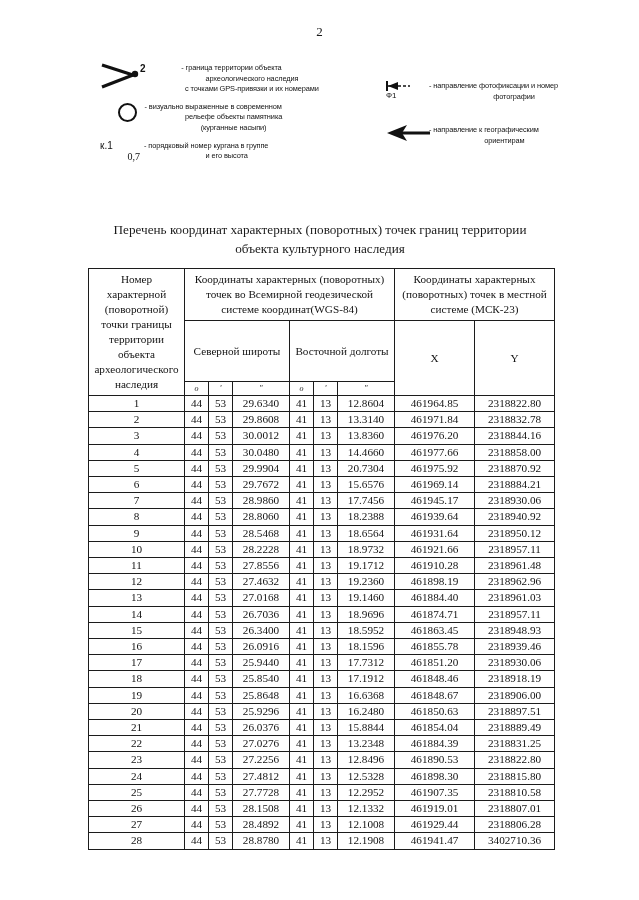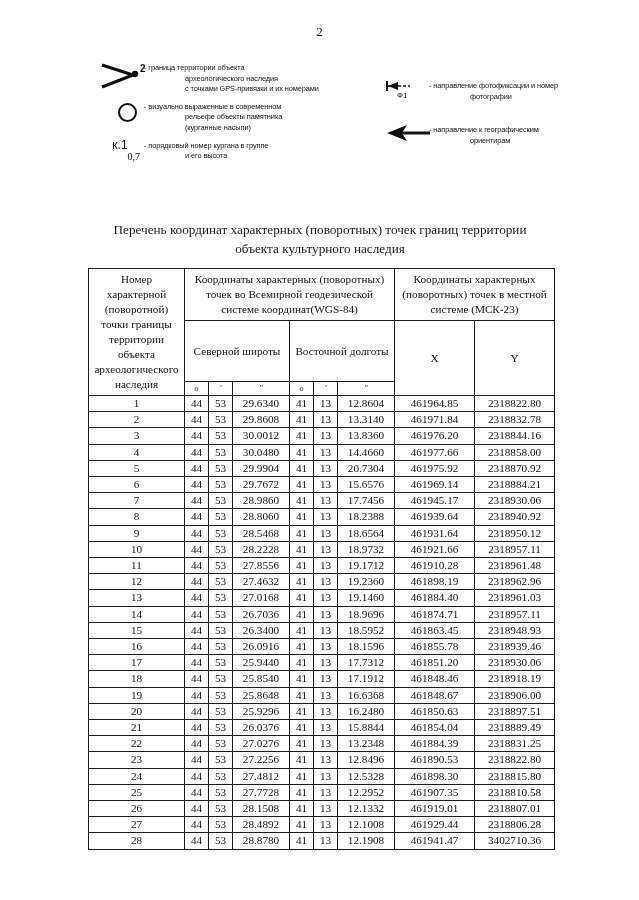--- a/index.html
+++ b/index.html
@@ -60,21 +60,21 @@
     height: 24px;
   }
   .legend-text {
     font-family: "Liberation Sans", sans-serif;
     font-size: 7.4px;
     line-height: 10.6px;
     letter-spacing: -0.1px;
     color: #121212;
     padding-top: 1px;
   }
-  .legend-text .ln { display: block; white-space: nowrap; }
+  .legend-text .ln { display: block; white-space: nowrap; text-align: center; }
   .legend-text .ln.ind { padding-left: 6px; margin-left: 35px; }
 
   
   .sym-border { height: 30px; width: 50px; }
   .num2 {
     position: absolute;
     left: 40px;
     top: 1px;
     font-family: "Liberation Sans", sans-serif;
     font-size: 10px;
@@ -85,39 +85,39 @@
   .sym-circle {
     width: 15px; height: 15px;
     border: 2px solid #111;
     border-radius: 50%;
     margin-left: 18px;
     margin-top: 2px;
   }
 
   .sym-k1 {
     font-family: "Liberation Sans", sans-serif;
-    font-size: 12px;
+    font-size: 10px;
     color: #111;
-    text-align: center;
+    text-align: left;
     width: 40px;
     line-height: 11px;
   }
   .sym-07 {
     font-family: Liberation Serif, serif;
     font-size: 10px;
     color: #111;
     text-align: right;
     width: 40px;
     line-height: 12px;
   }
 
   .sym-photo { position: relative; width: 40px; height: 26px; }
   .sym-photo .f-label {
     position: absolute;
-    left: 12px; top: 11px;
+    left: 1px; top: 11px;
     font-family: "Liberation Sans", sans-serif;
     font-size: 8px;
     color: #111;
   }
   .sym-geo { width: 54px; height: 18px; }
 
   
   .doc-title {
     position: absolute;
     top: 220px;

